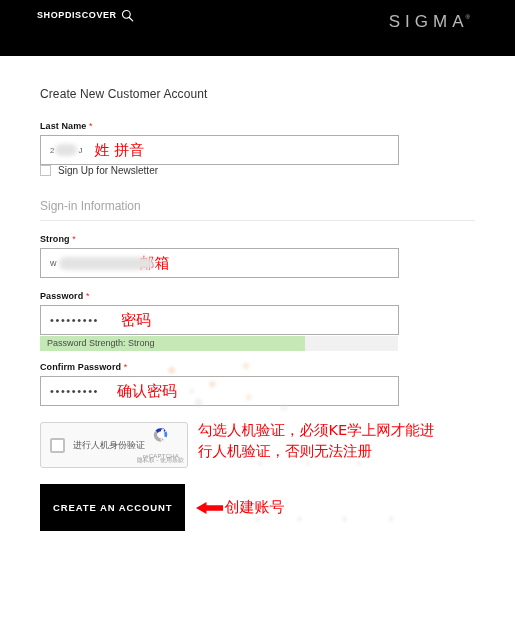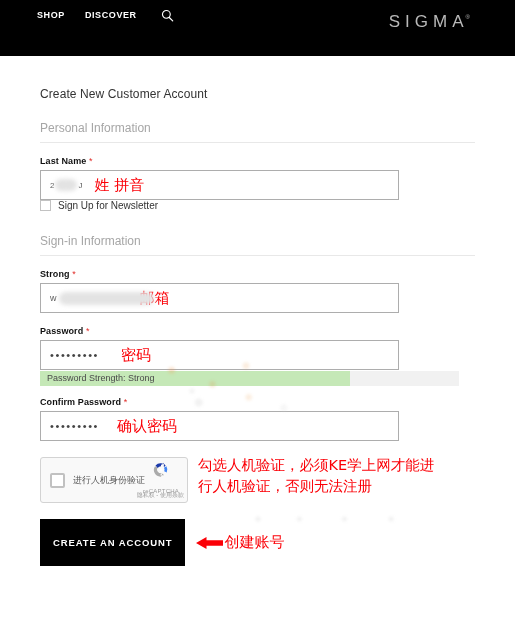--- a/index.html
+++ b/index.html
@@ -21,21 +21,20 @@
     height: 56px;
     background: #000000;
     display: flex;
     align-items: flex-start;
     padding-top: 8px;
     box-sizing: border-box;
   }
   .nav {
     display: flex;
     align-items: center;
-    gap: 20px;
     padding-left: 37px;
   }
   .nav-link {
     color: #ffffff;
     font-size: 9px;
     font-weight: bold;
     letter-spacing: 0.6px;
     text-decoration: none;
     line-height: 12px;
     white-space: nowrap;
@@ -168,21 +167,21 @@
     box-sizing: border-box;
     flex: 0 0 auto;
   }
   .chk-label {
     font-size: 10px;
     color: #333;
   }
 
   
   .pw-strength {
-    width: 419px;
+    width: 358px;
     height: 15px;
     background: #f1f1f1;
     position: relative;
     margin-top: 1px;
     overflow: hidden;
   }
   .pw-strength .bar {
     position: absolute;
     left: 0; top: 0; bottom: 0;
     width: 74%;
@@ -354,21 +353,20 @@
     <span class="logo-text">SIGMA</span>
     <span class="logo-reg">®</span>
   </div>
 </header>
 
 <main class="page">
 
   <h1 class="page-title">Create New Customer Account</h1>
 
   <section class="fieldset">
-    <div class="legend">Personal Information</div>
 
 
     <div class="field">
       <label class="field-label">
         <span>Last Name</span>
         <span class="req">*</span>
       </label>
       <div class="control">
         <div class="input-box">
           <span class="masked-val" style="font-size:8px;">2</span>

